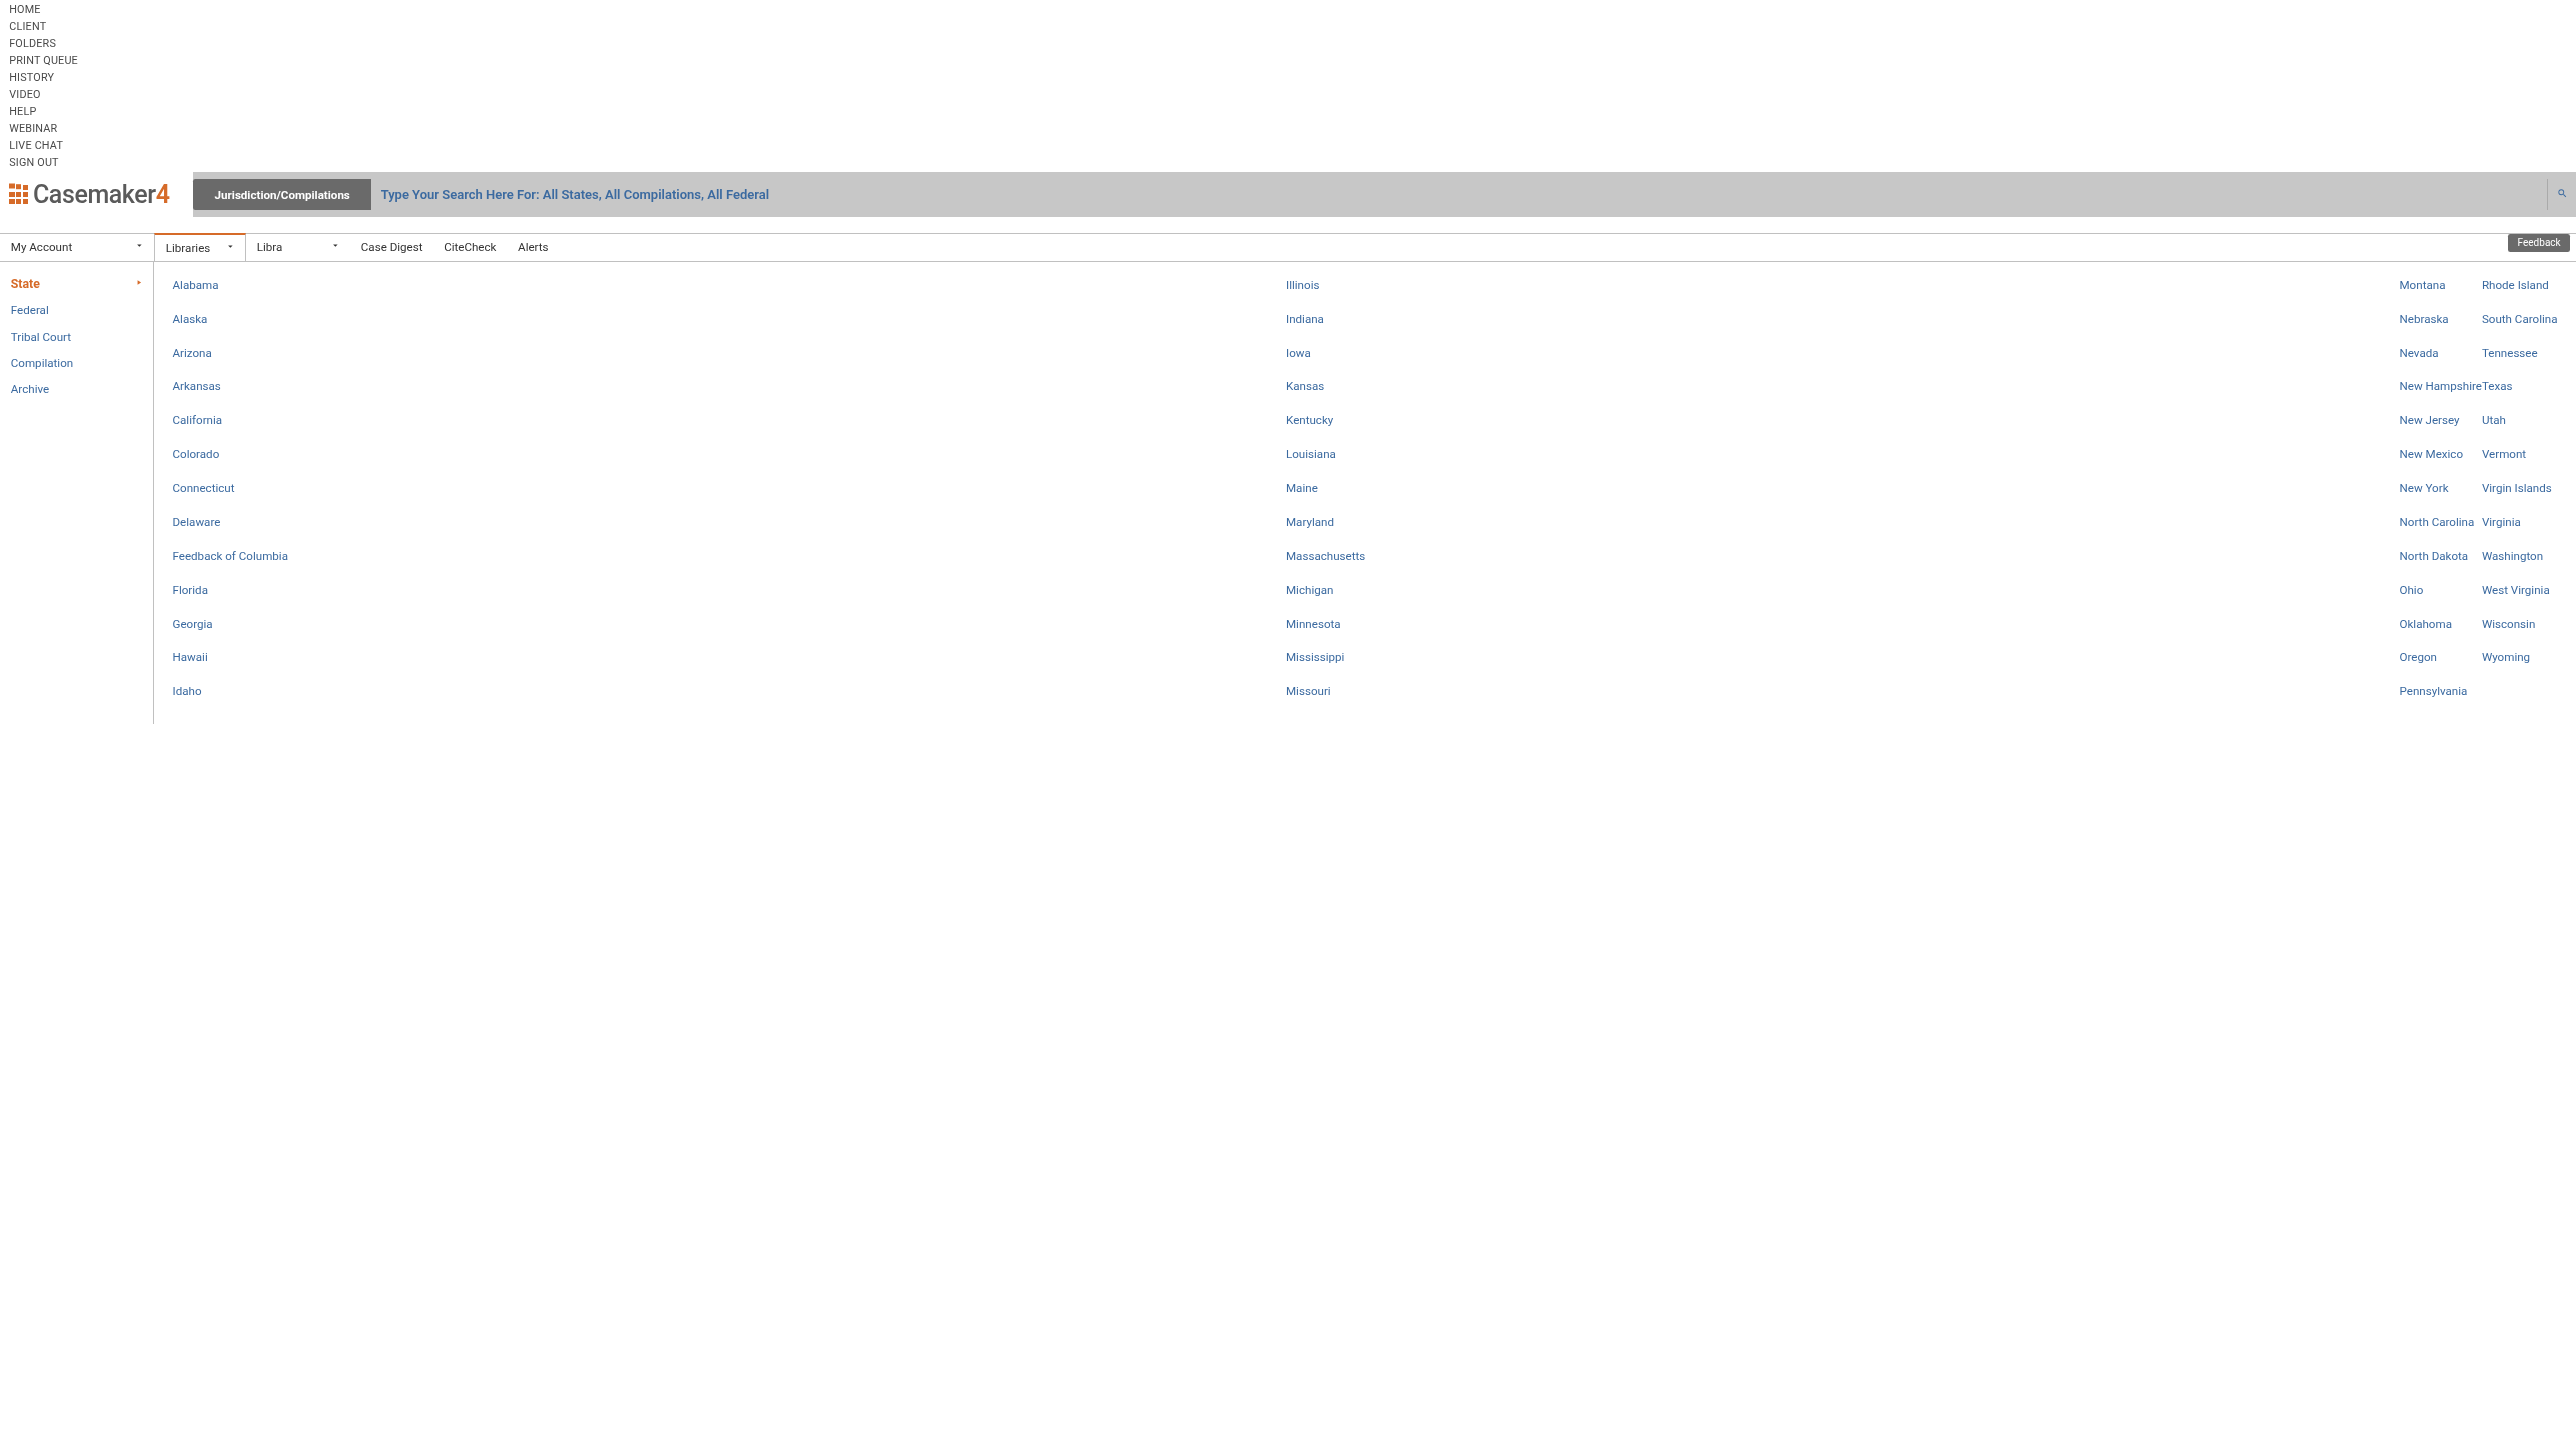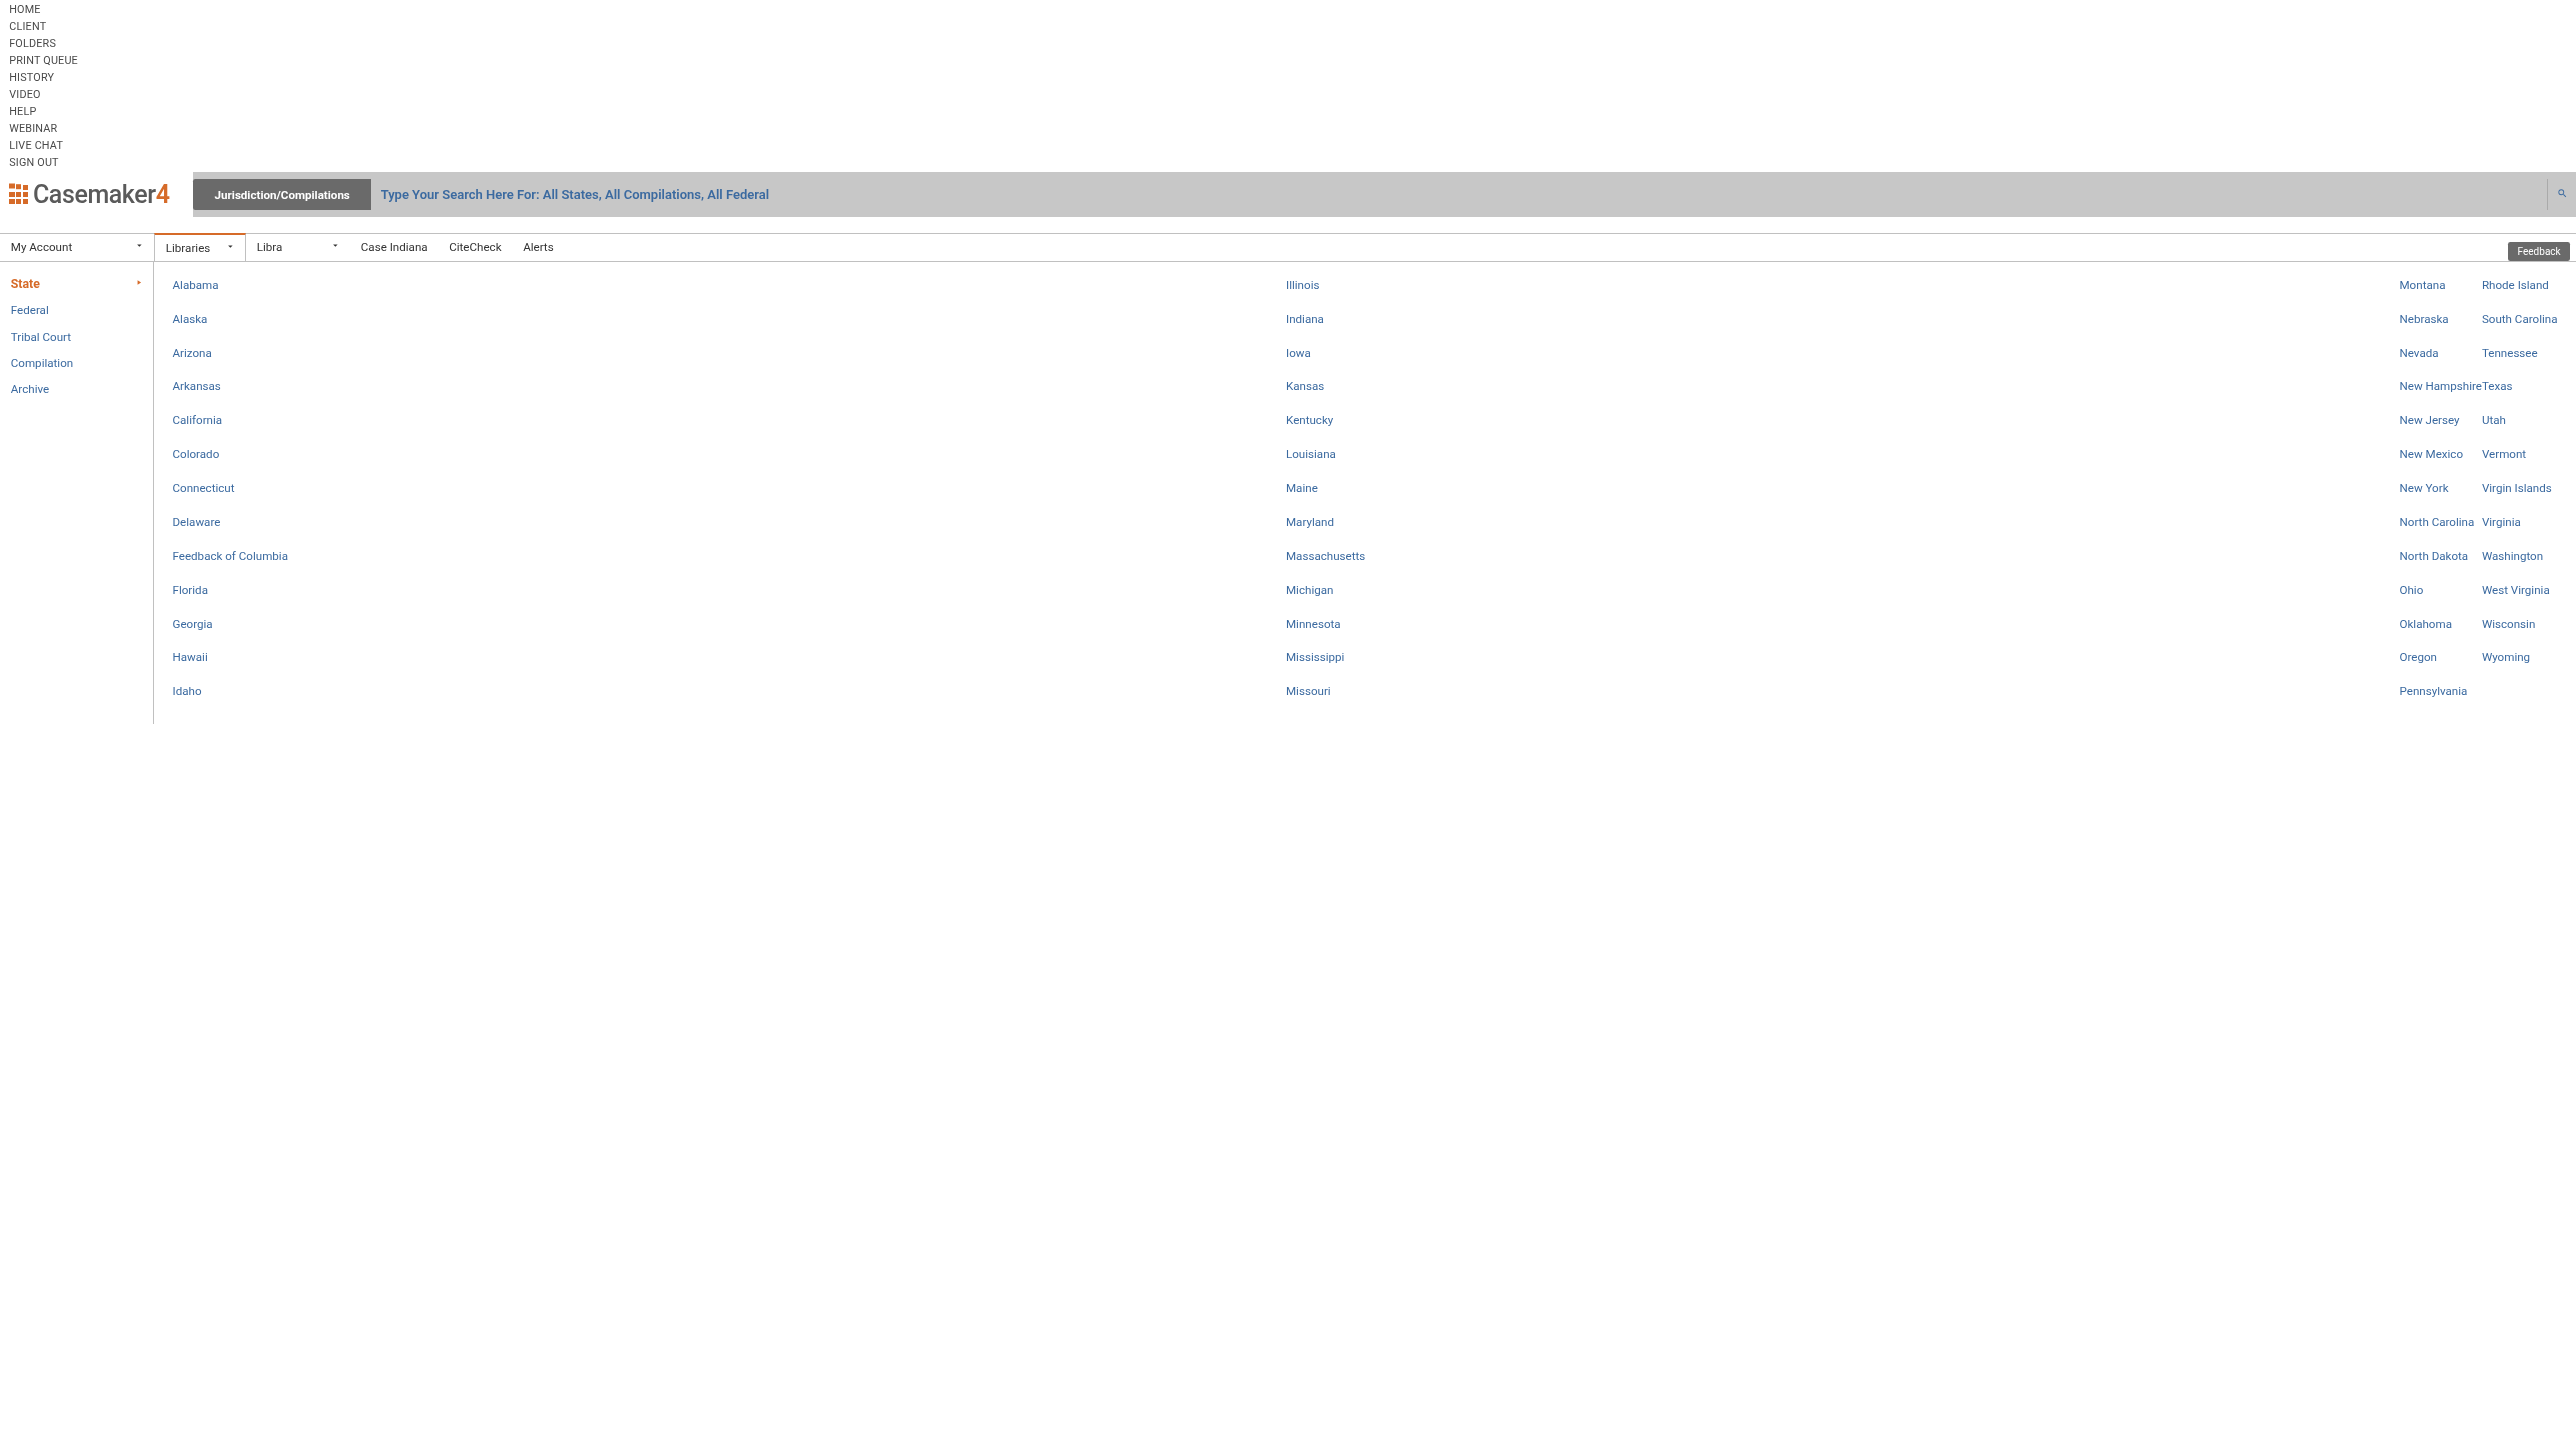--- a/index.html
+++ b/index.html
@@ -117,21 +117,21 @@
       margin-right: 0;
     }
     .search-icon-btn svg {
       width: 10.8px;
       height: 10.8px;
       fill: #3b6aa0;
     }
     
     .tab-row {
       display: flex;
-      align-items: flex-end;
+      align-items: flex-start;
       border-top: 0.8px solid #c0c0c0;
       border-bottom: 0.8px solid #c0c0c0;
       height: 29px;
       position: relative;
       margin-top: 15.4px;
     }
     .tab {
       padding: 0 10.8px;
       height: 100%;
       display: flex;
@@ -293,21 +293,21 @@
             <path d="M7 10l5 5 5-5z"></path>
           </svg></span>
     </div>
     <div class="tab with-chevron">
       <span>Libra</span>
       <span class="chevron"><svg viewBox="0 0 24 24">
             <path d="M7 10l5 5 5-5z"></path>
           </svg></span>
     </div>
     <div class="tab">
-      <span>Case Indiana</span>
+      <span>Case Digest</span>
     </div>
     <div class="tab">
       <span>CiteCheck</span>
     </div>
     <div class="tab">
       <span>Alerts</span>
     </div>
     <button class="feedback-btn">Feedback</button>
   </div>
 

